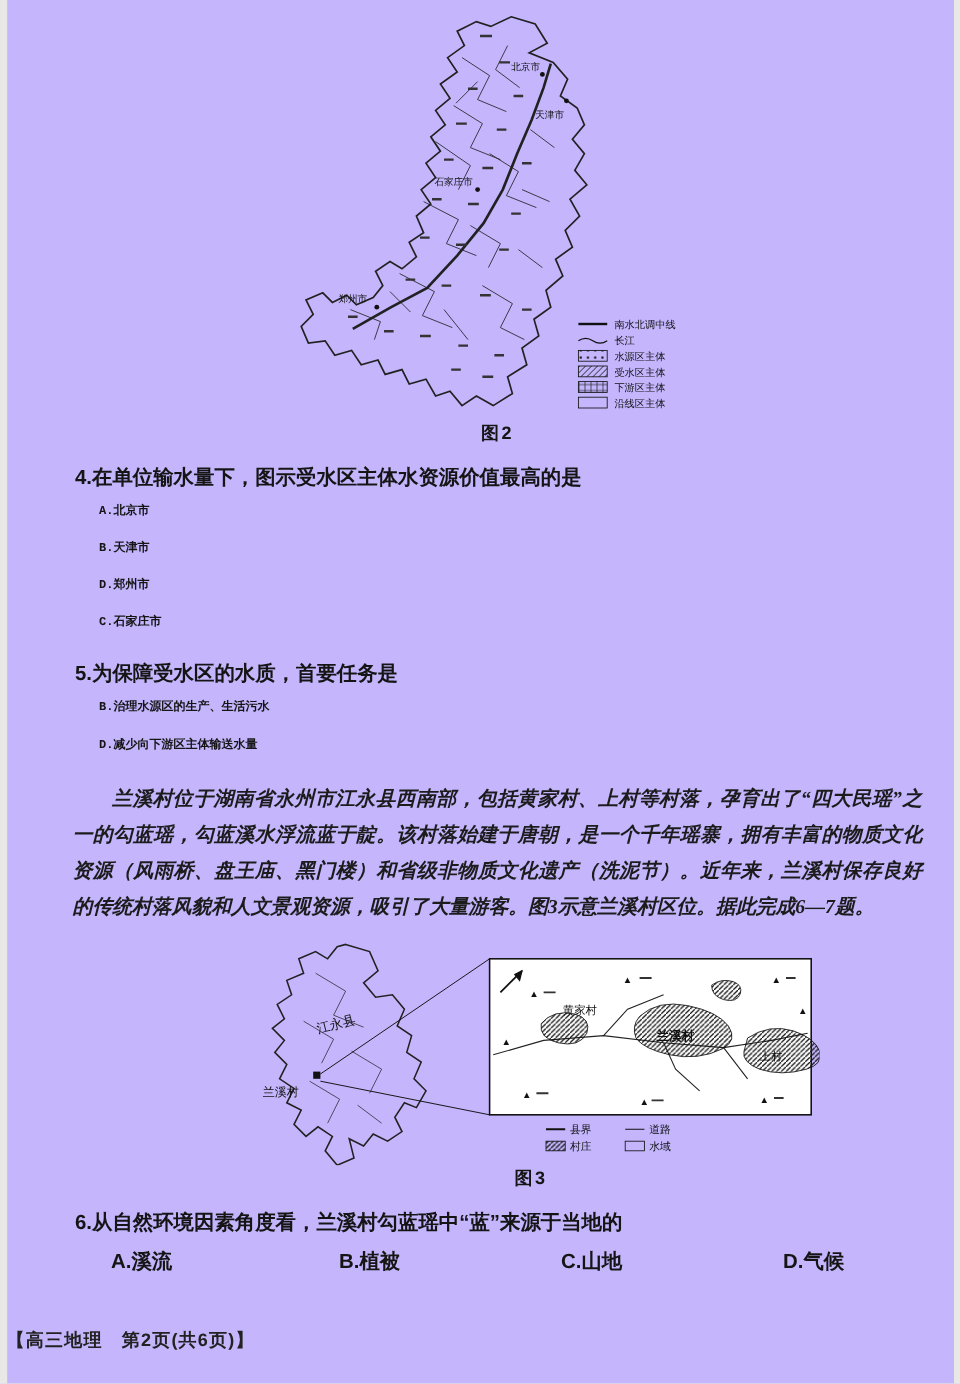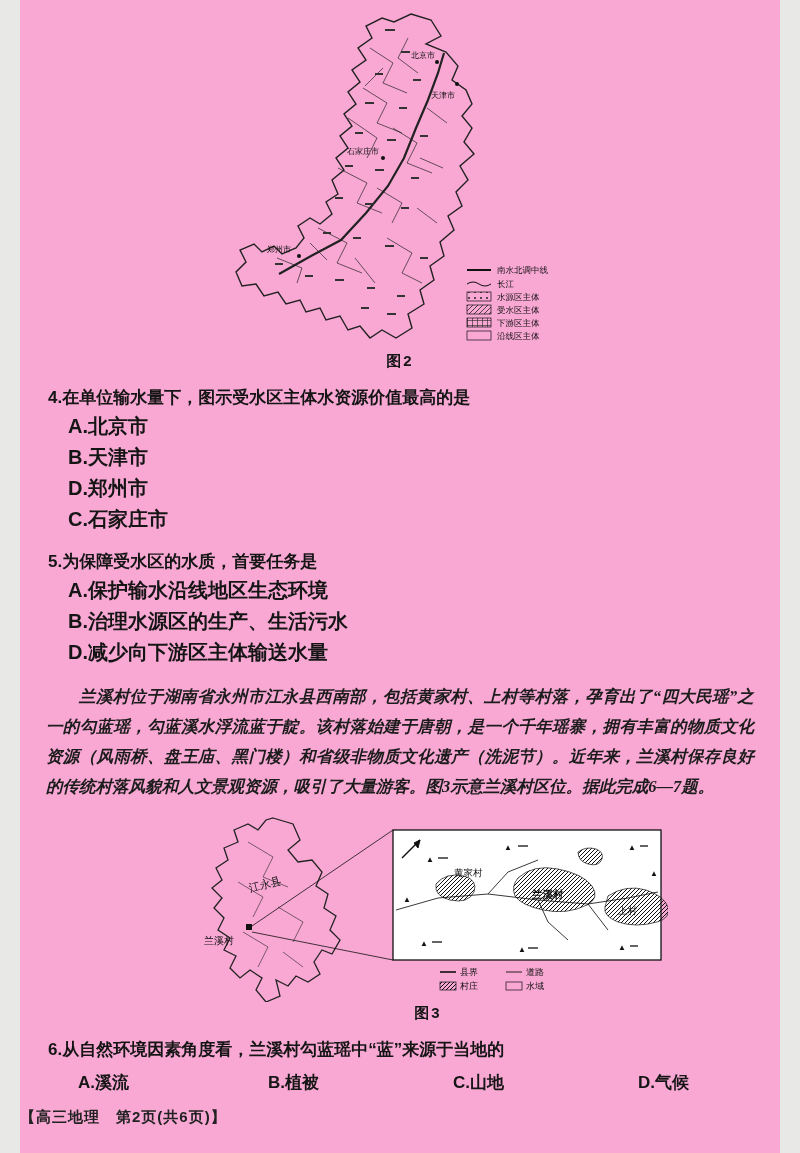--- a/index.html
+++ b/index.html
@@ -1,35 +1,36 @@
 <!DOCTYPE html>
 <html><head>
 <meta charset="utf-8">
 <style>
   html,body{margin:0;padding:0;background:#e8e8e6;}
   .page{
     position:relative;
     width:760px;height:1153px;
     margin:0 auto;
-    background:#f9a8d4;
+    background:#c4b5fd;
     color:#151515;
     font-family:"Liberation Sans","DejaVu Sans",sans-serif;
     overflow:hidden;
+    padding-left:29px;
   }
   
   .fig2{width:370px;margin:8px auto 0;text-align:center;}
   .fig2 svg{display:block;}
   .fig-caption{
     text-align:center;font-size:15px;font-weight:700;
     letter-spacing:2px;margin-top:2px;
   }
   
   .qblock{padding:0 28px;}
   .stem{font-size:17px;font-weight:700;line-height:26px;margin-top:14px;}
-  .opt{font-size:20px;font-weight:600;line-height:31px;padding-left:20px;}
+  .opt{font-size:10px;font-weight:600;line-height:31px;padding-left:20px;font-family:Liberation Mono, monospace;}
   
   .passage{
     margin:14px 26px 0;
     font-family:"Liberation Serif","DejaVu Serif",serif;
     font-style:italic;font-weight:600;
     font-size:16.5px;line-height:30px;
     text-align:justify;text-indent:2em;
     color:#1c1c1c;
   }
   
@@ -140,21 +141,20 @@
   <div class="qblock">
     <div class="stem">4.在单位输水量下，图示受水区主体水资源价值最高的是</div>
     <div class="opt">A.北京市</div>
     <div class="opt">B.天津市</div>
     <div class="opt">D.郑州市</div>
     <div class="opt">C.石家庄市</div>
   </div>
 
   <div class="qblock">
     <div class="stem">5.为保障受水区的水质，首要任务是</div>
-    <div class="opt">A.保护输水沿线地区生态环境</div>
     <div class="opt">B.治理水源区的生产、生活污水</div>
     <div class="opt">D.减少向下游区主体输送水量</div>
   </div>
 
   <div class="passage">兰溪村位于湖南省永州市江永县西南部，包括黄家村、上村等村落，孕育出了“四大民瑶”之一的勾蓝瑶，勾蓝溪水浮流蓝于靛。该村落始建于唐朝，是一个千年瑶寨，拥有丰富的物质文化资源（风雨桥、盘王庙、黑门楼）和省级非物质文化遗产（洗泥节）。近年来，兰溪村保存良好的传统村落风貌和人文景观资源，吸引了大量游客。图3示意兰溪村区位。据此完成6—7题。</div>
 
   <div class="fig3">
     <svg width="480" height="190" viewBox="0 0 480 190">
       <defs>
         <pattern id="vhatch" width="4" height="4" patternUnits="userSpaceOnUse">

